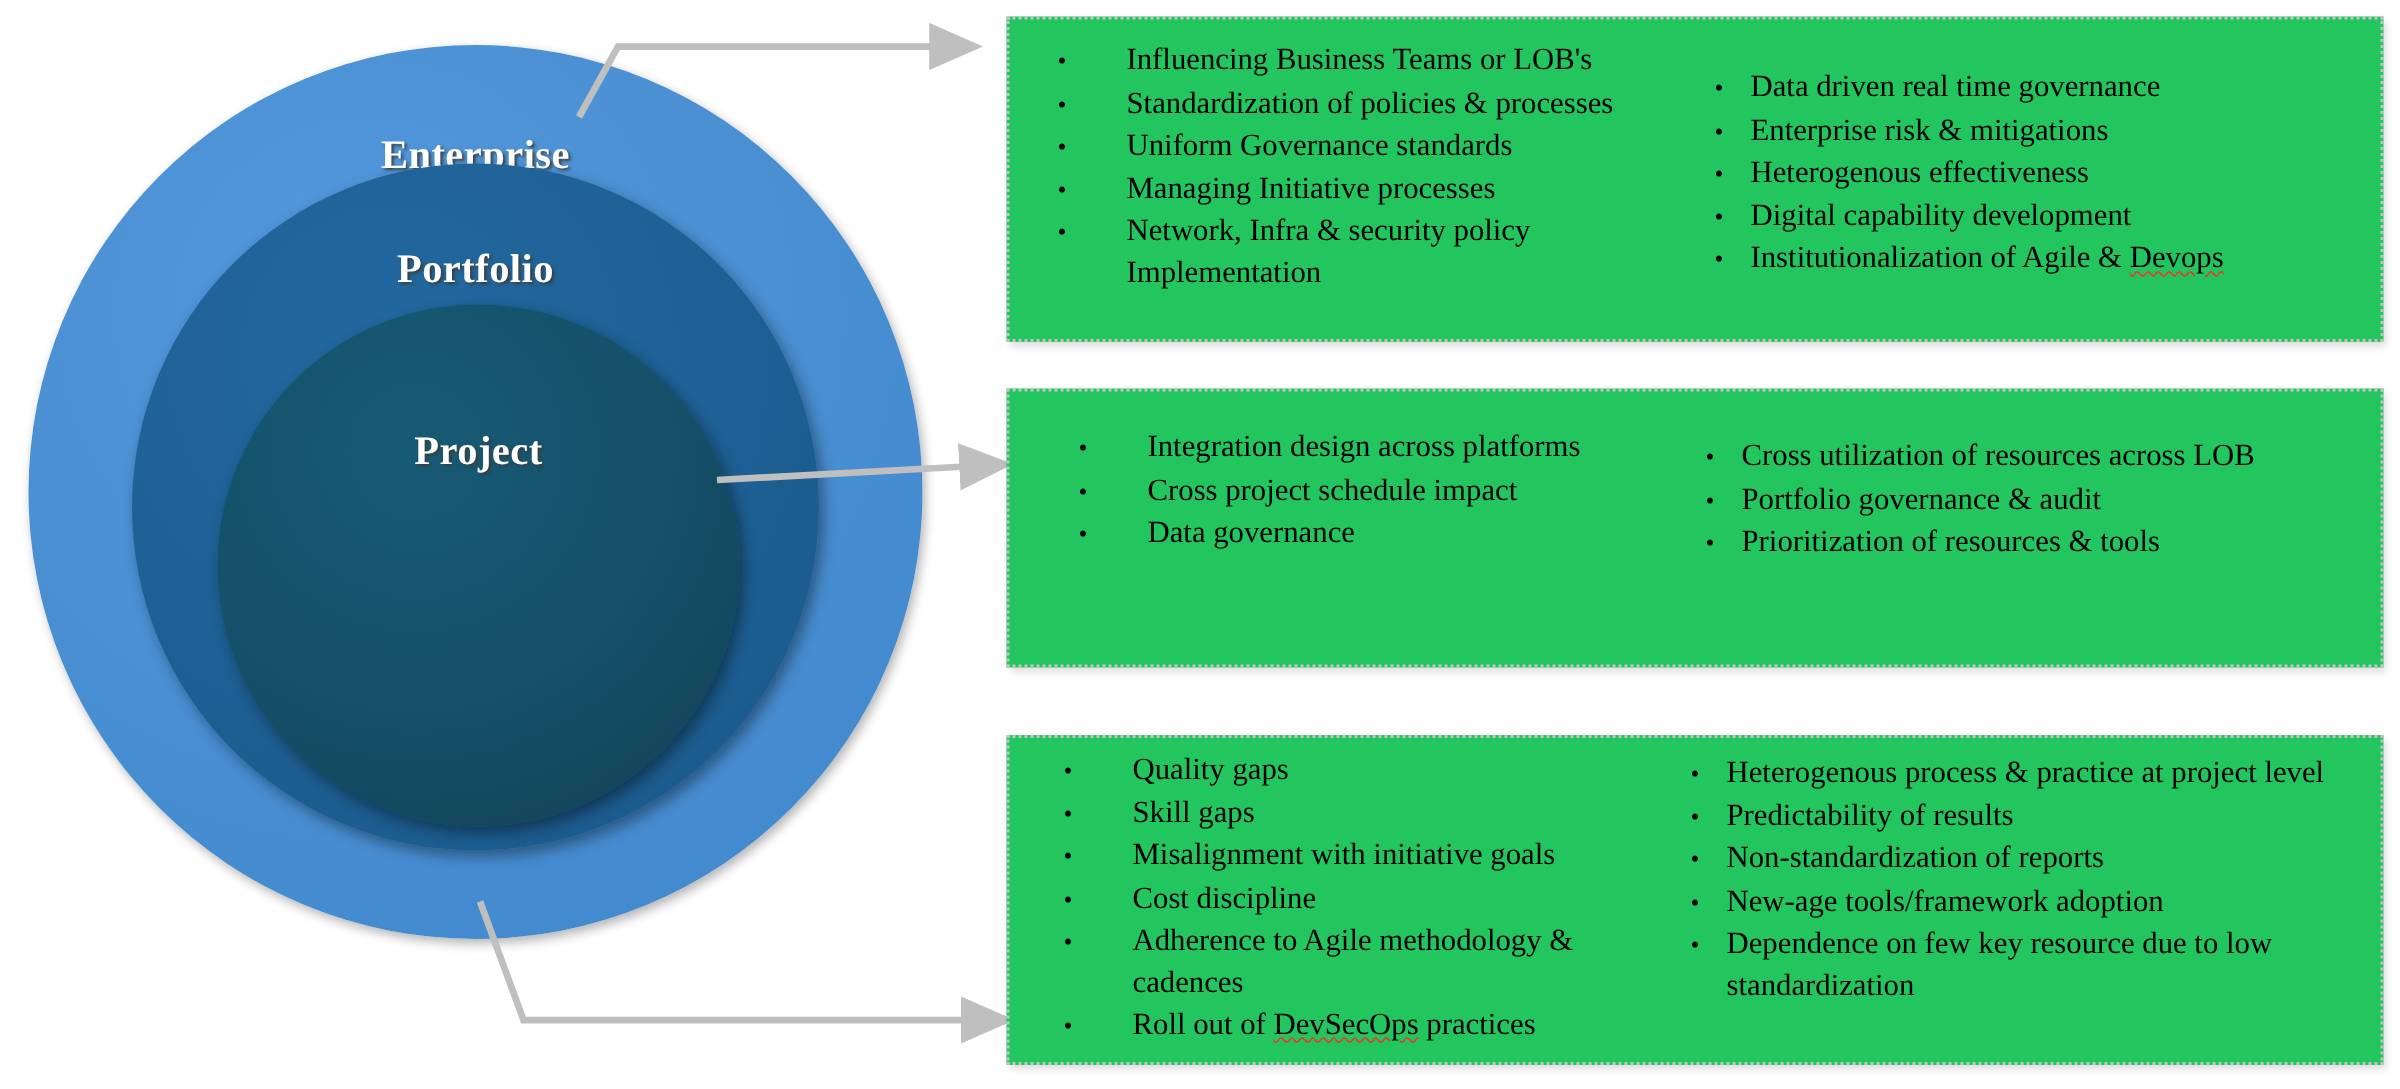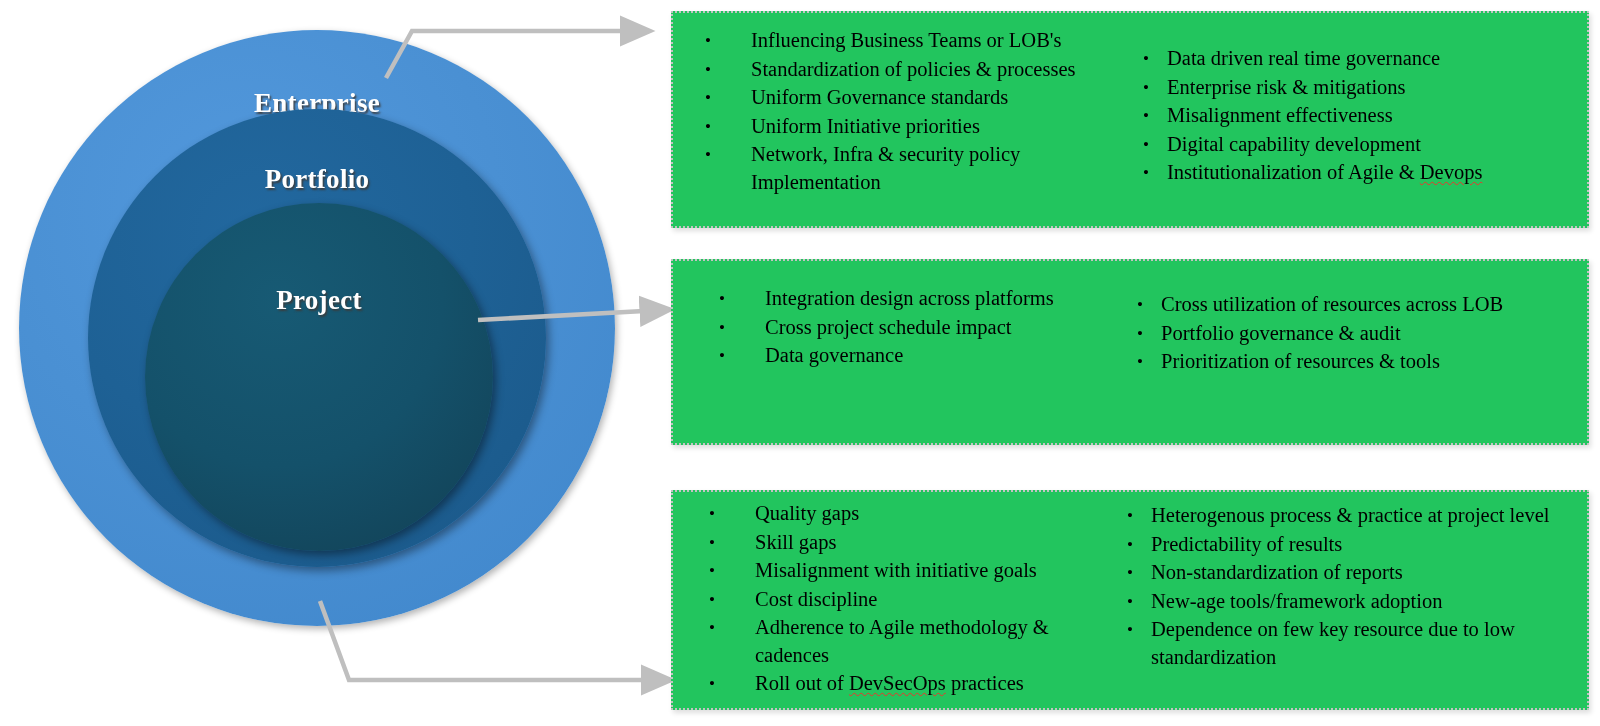--- a/index.html
+++ b/index.html
@@ -161,29 +161,29 @@
     <path d="M 320 601 L 349 680 L 645 680" fill="none" stroke="#BFBFBF" stroke-width="4.5" stroke-linejoin="miter" marker-end="url(#arrowhead)"></path>
   </g>
 </svg>
 
 <div class="callout-box" id="box-enterprise">
   <div class="bullet-col col-left">
     <ul class="bullets indent-wide">
       <li>Influencing Business Teams or LOB's</li>
       <li>Standardization of policies &amp; processes</li>
       <li>Uniform Governance standards</li>
-      <li>Uniform Initiative priorities</li>
+      <li>Managing Initiative processes</li>
       <li>Network, Infra &amp; security policy Implementation</li>
     </ul>
   </div>
   <div class="bullet-col col-right">
     <ul class="bullets indent-narrow">
       <li>Data driven real time governance</li>
       <li>Enterprise risk &amp; mitigations</li>
-      <li>Misalignment effectiveness</li>
+      <li>Heterogenous effectiveness</li>
       <li>Digital capability development</li>
       <li>Institutionalization of Agile &amp; <span class="misspelled">Devops</span></li>
     </ul>
   </div>
 </div>
 
 <div class="callout-box" id="box-portfolio">
   <div class="bullet-col col-left">
     <ul class="bullets indent-wide">
       <li>Integration design across platforms</li>

